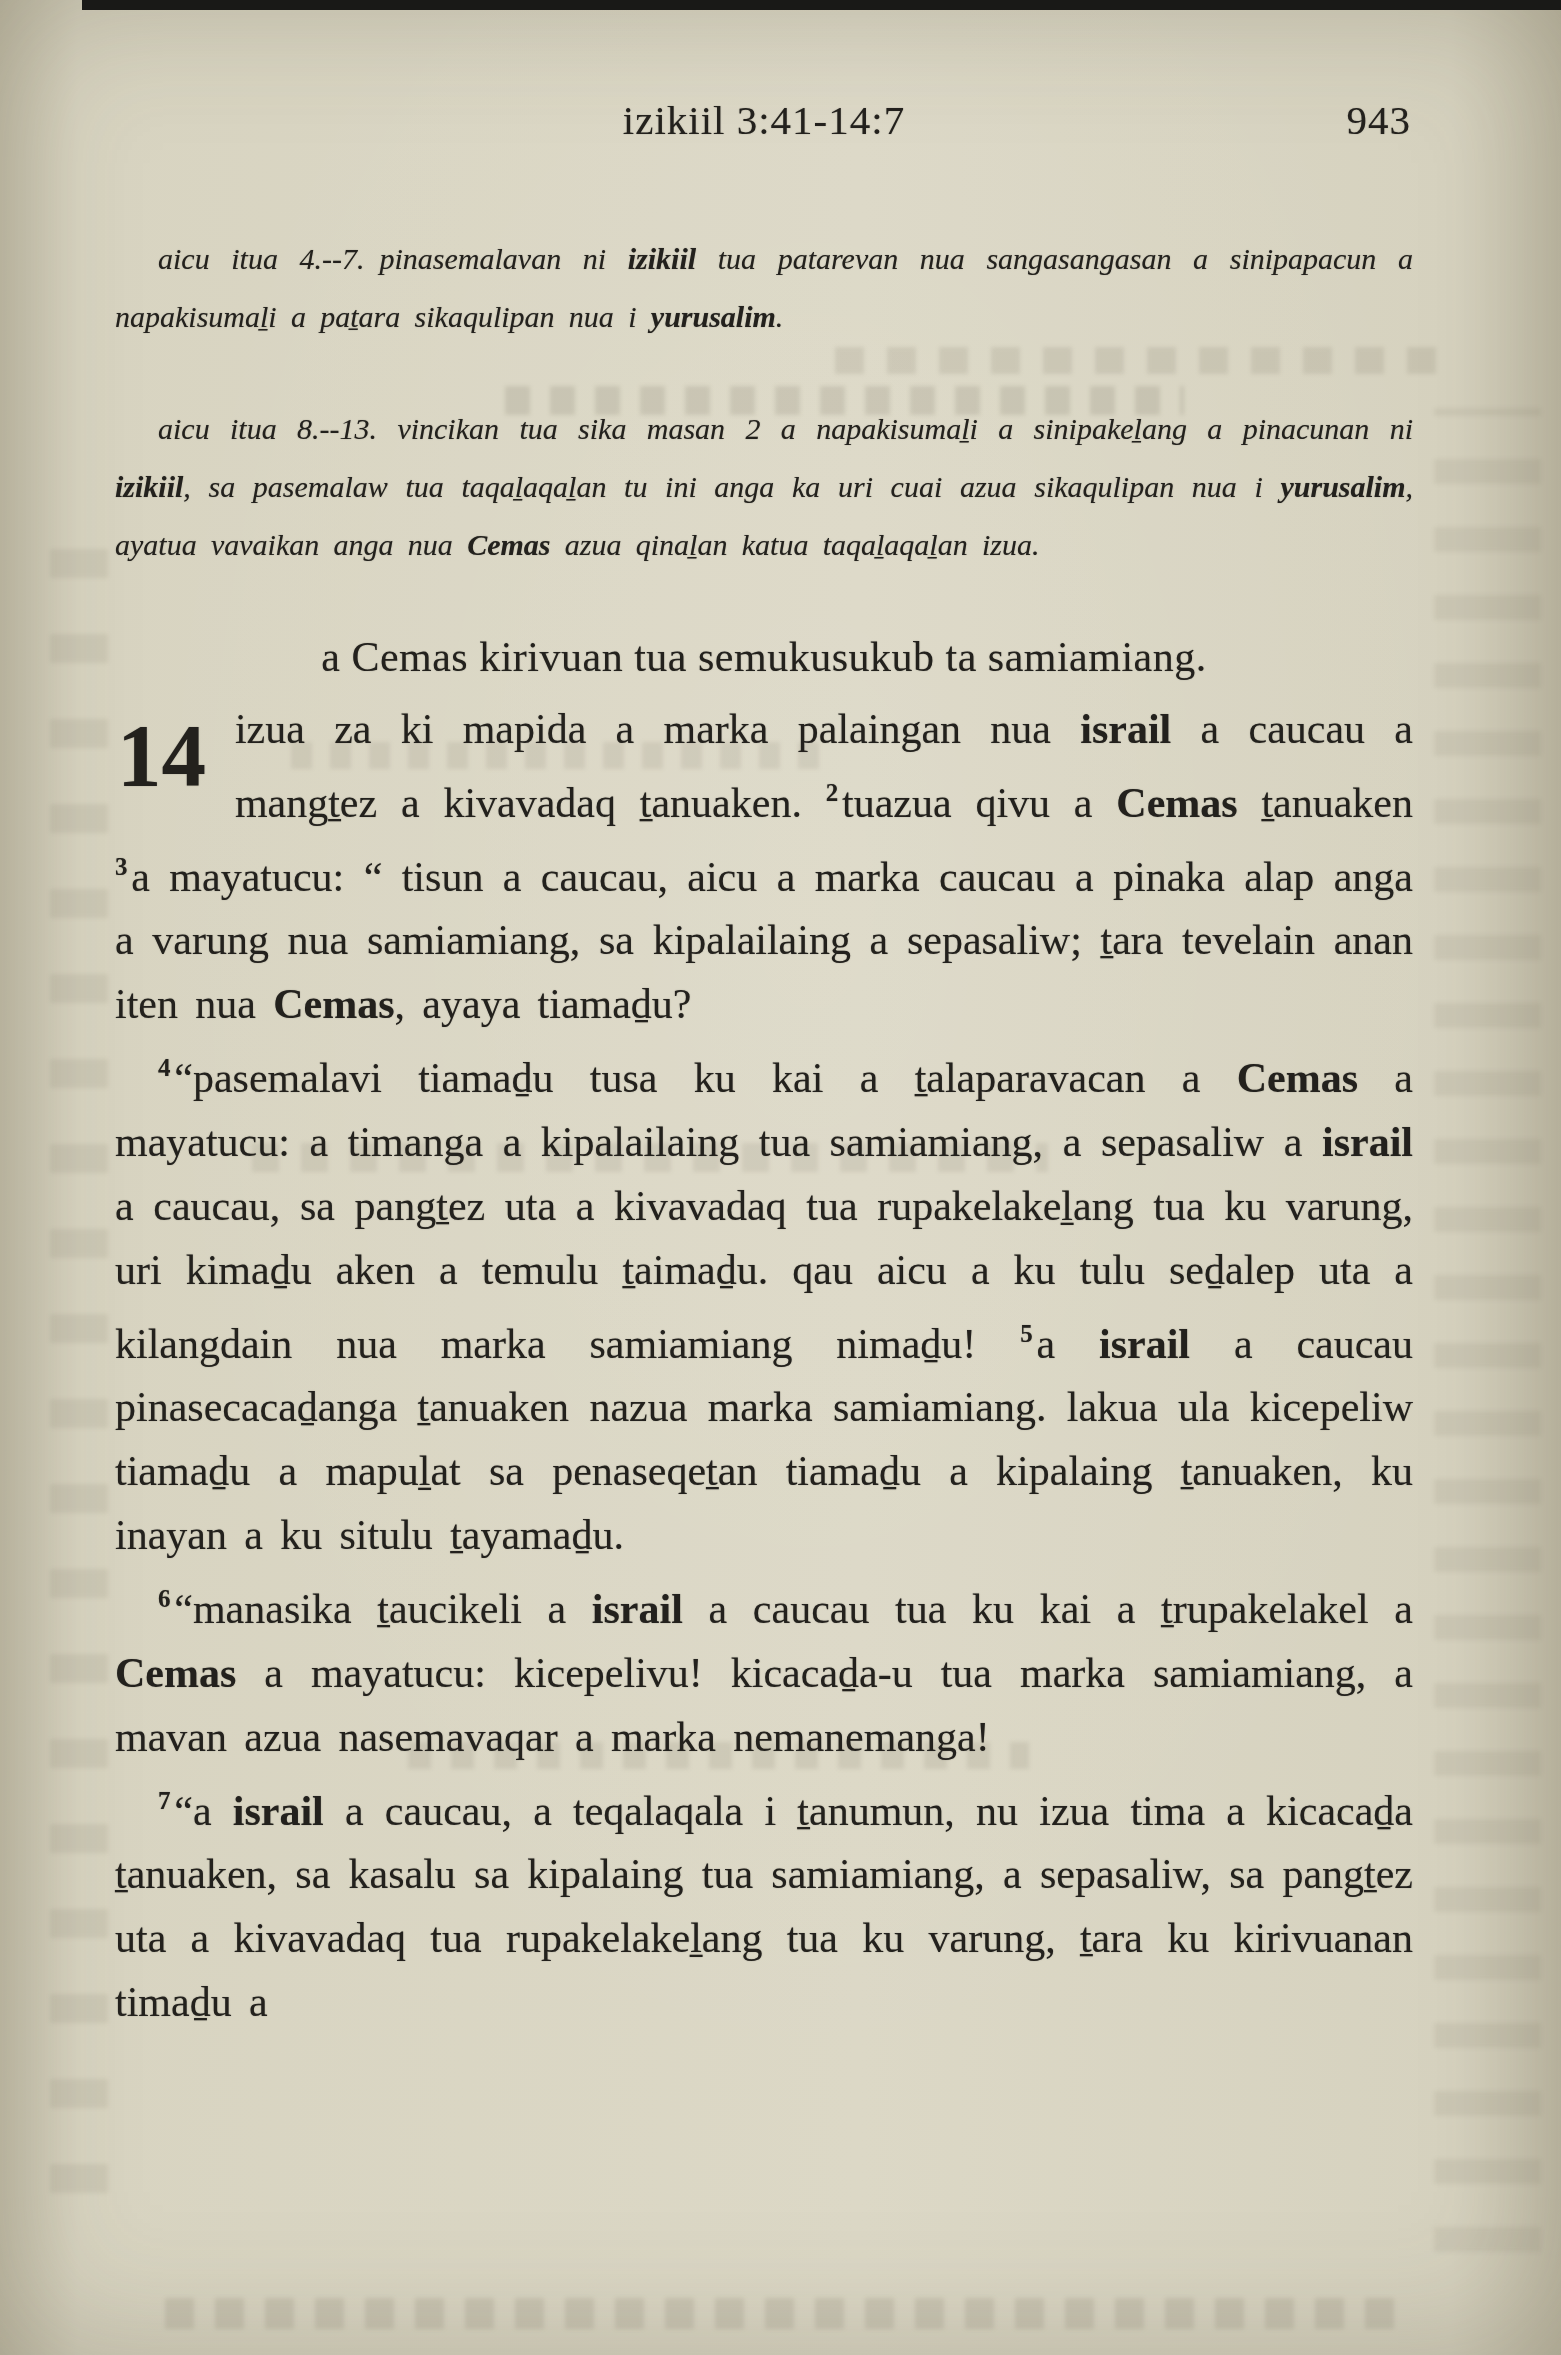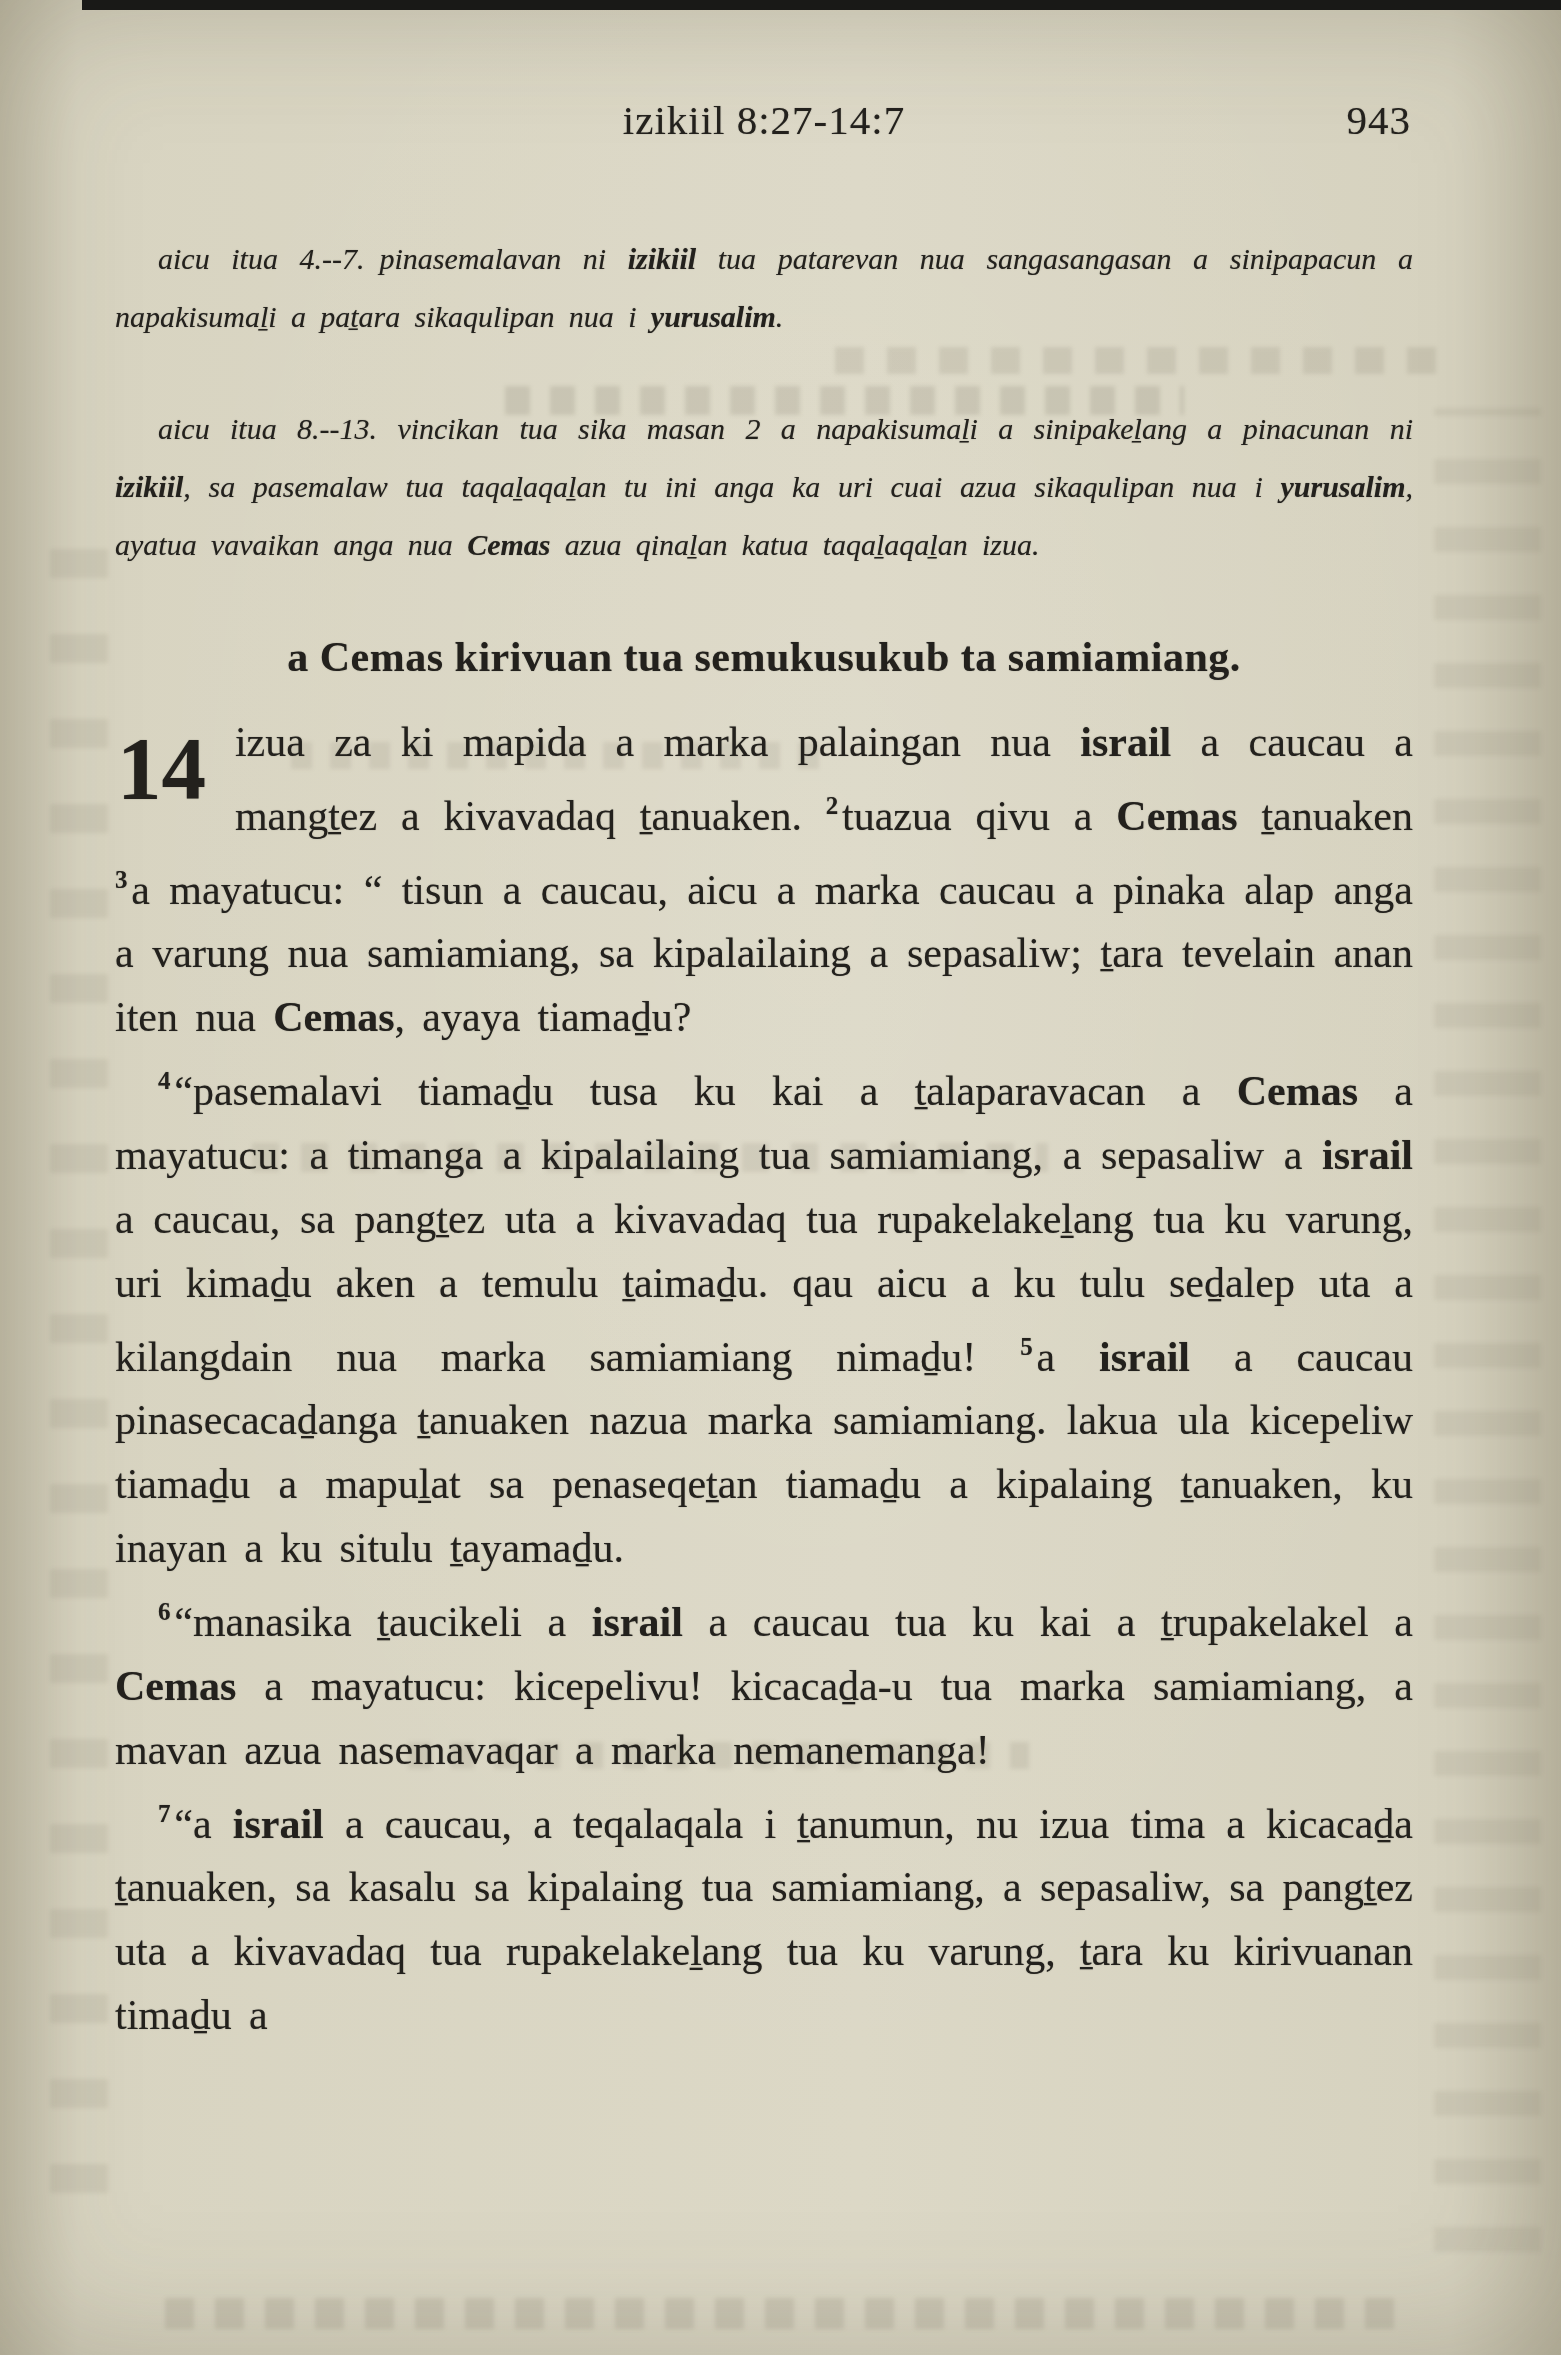--- a/index.html
+++ b/index.html
@@ -71,24 +71,24 @@
   .intro {
     font-style:italic;
     font-size:30px; line-height:58px;
     text-align:justify;
     text-indent:43px;
     word-spacing:6.8px;
     margin-bottom:54px;
   }
   .section-heading {
     font-size:42px; line-height:58px;
-    font-weight:700;
+    font-weight:400;
     text-align:center;
     letter-spacing:0.5px;
-    margin:33px 0 24px 0;
+    margin:33px 0 11px 0;
   }
   .chapter-number {
     float:left;
     font-size:89px; line-height:97px;
     font-weight:700;
     padding:9.7px 29px 3.9px 1.9px;
     text-align:center;
   }
   .body-para {
     font-size:42px; line-height:64px;
@@ -108,21 +108,21 @@
 </head>
 <body>
 
 <div class="page">
   <div class="topbar"></div>
   <div class="bleed"></div>
 
   <div class="content">
 
     <div class="header-row">
-      <span class="ref">izikiil 8:27-14:7</span>
+      <span class="ref">izikiil 3:41-14:7</span>
       <span class="pagenum">943</span>
     </div>
 
     <p class="intro"><span>aicu itua 4.--7. pinasemalavan ni </span><span class="b">izikiil</span><span> tua patarevan nua sangasangasan a sinipapacun a napakisumaḻi a paṯara sikaqulipan nua i </span><span class="b">yurusalim</span><span>.</span></p>
 
     <p class="intro"><span>aicu itua 8.--13. vincikan tua sika masan 2 a napakisumaḻi a sinipakeḻang a pinacunan ni </span><span class="b">izikiil</span><span>, sa pasemalaw tua taqaḻaqaḻan tu ini anga ka uri cuai azua sikaqulipan nua i </span><span class="b">yurusalim</span><span>, ayatua vavaikan anga nua </span><span class="b">Cemas</span><span> azua qinaḻan katua taqaḻaqaḻan izua.</span></p>
 
     <h2 class="section-heading">a Cemas kirivuan tua semukusukub ta samiamiang.</h2>
 
     <div class="chapter">

